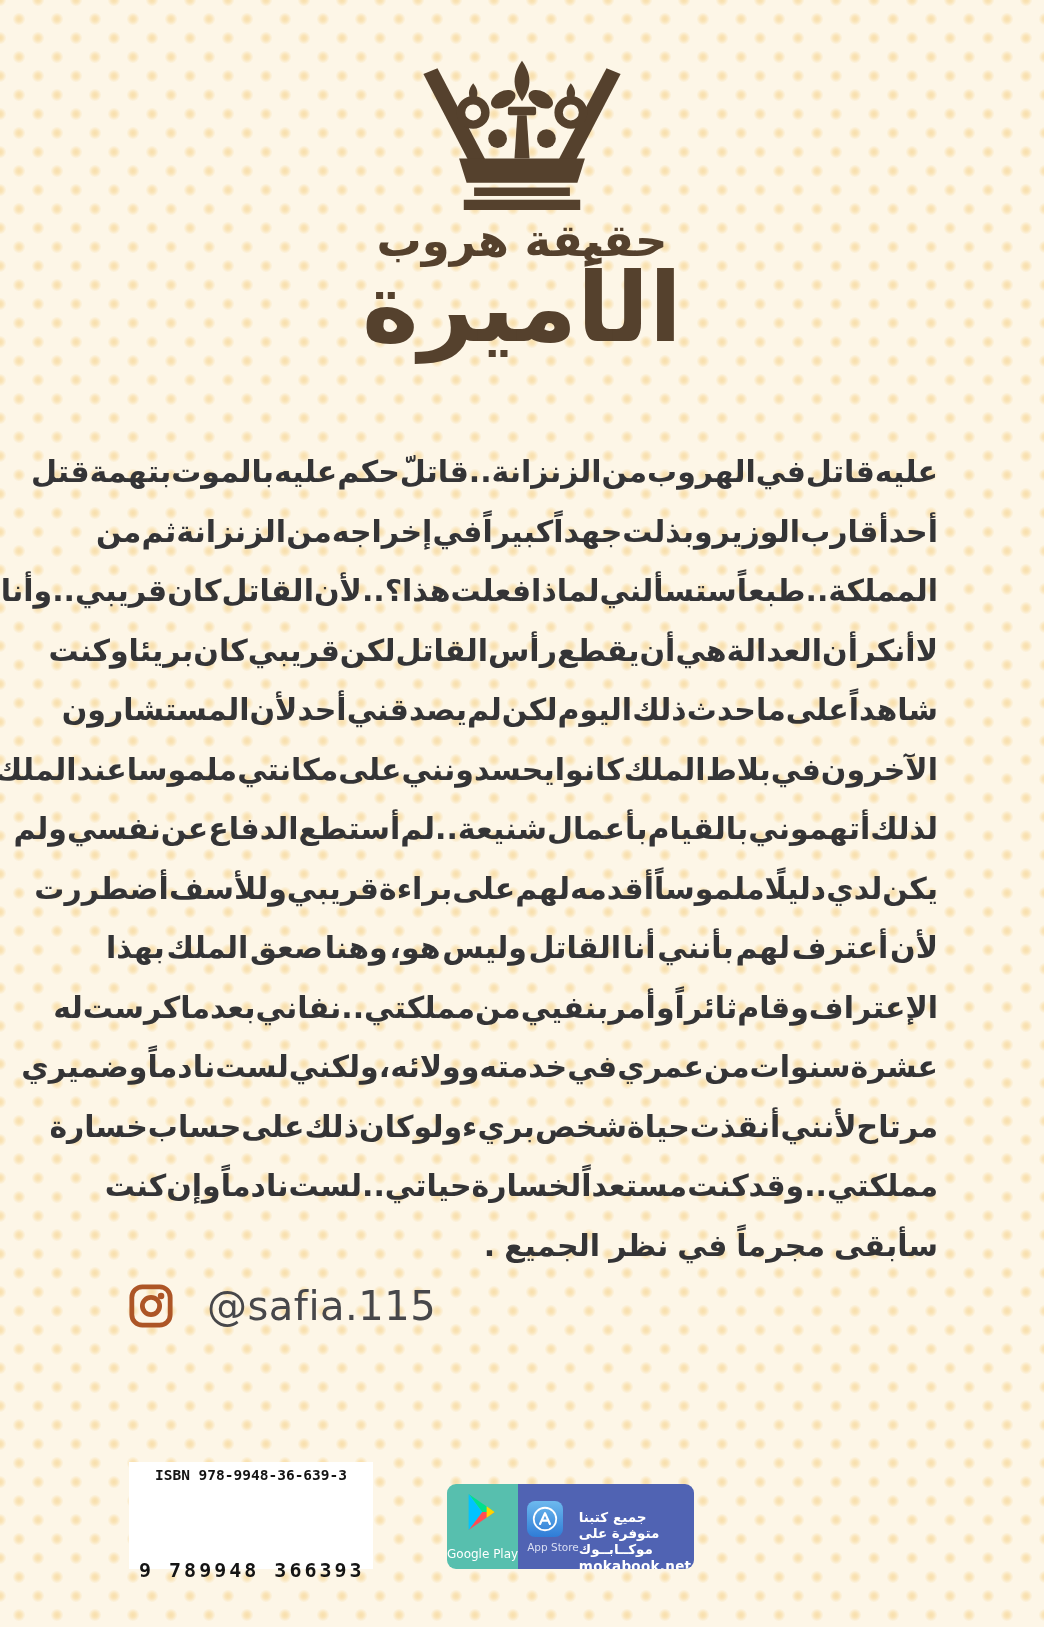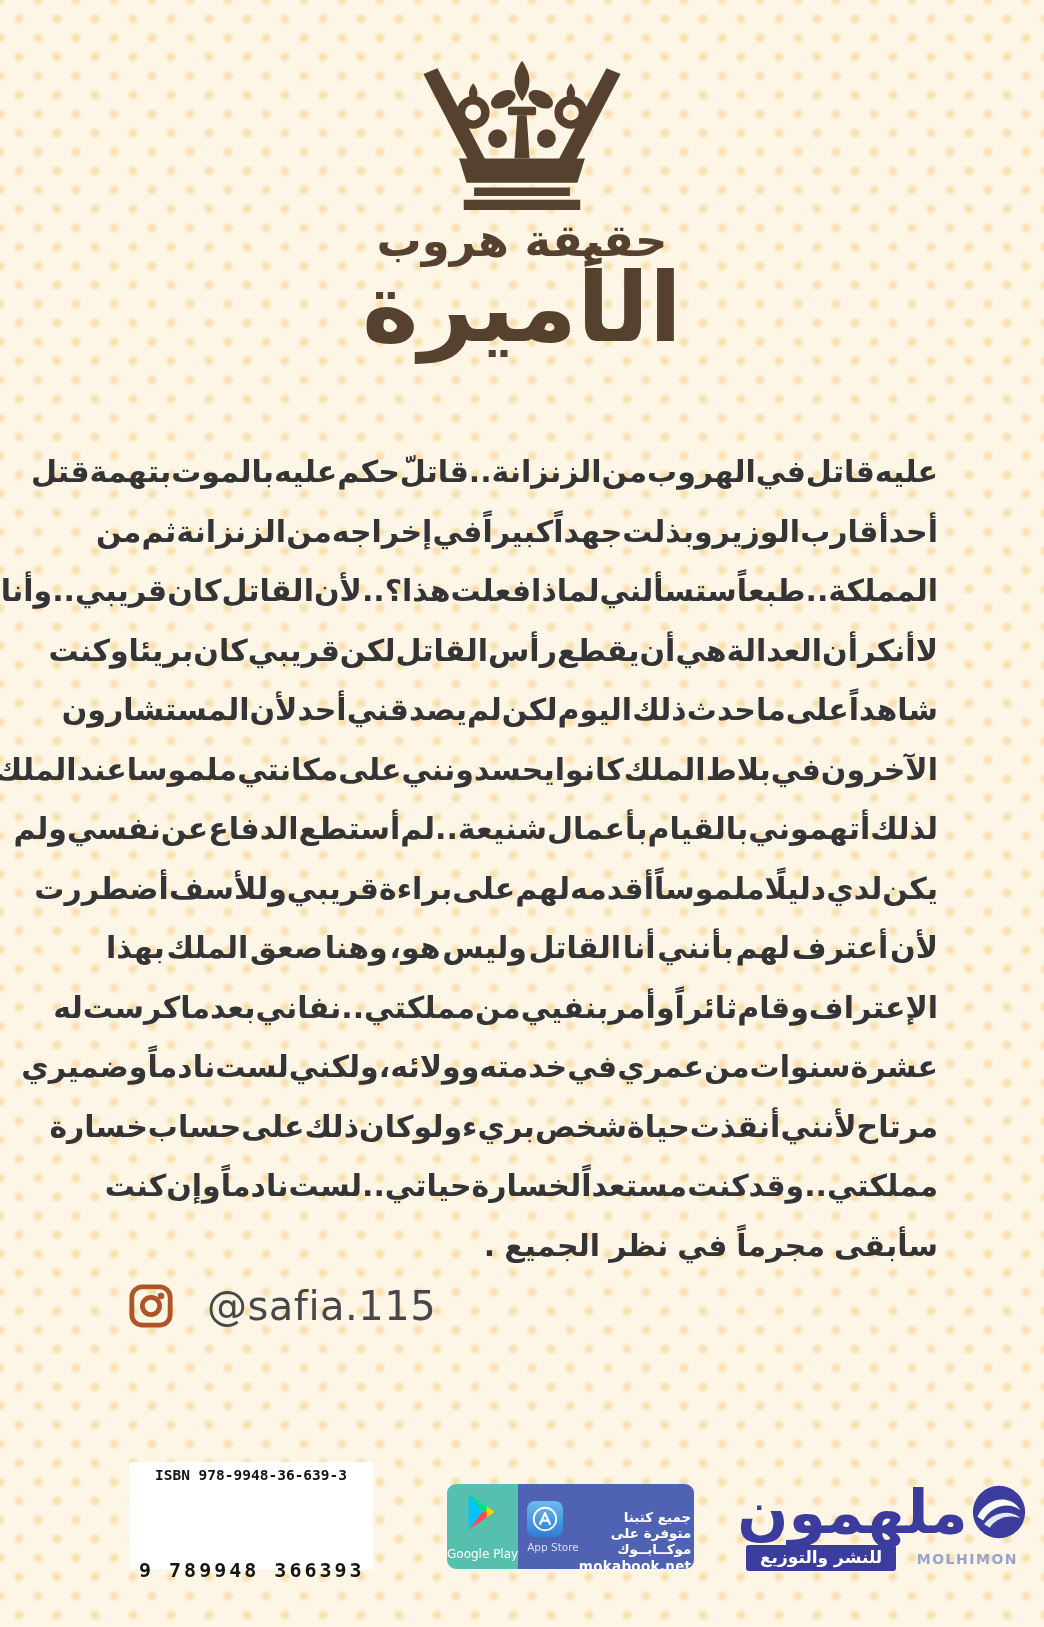--- a/index.html
+++ b/index.html
@@ -78,21 +78,21 @@
   }
   .gp-tri{width:36px;height:40px;display:block;}
   .gp-label{color:#ffffff;font-size:12px;white-space:nowrap;}
   .as-section{
     flex:1;background:#5063b3;display:flex;align-items:center;
     justify-content:space-between;padding:7px 9px;box-sizing:border-box;
   }
   .as-col{display:flex;flex-direction:column;align-items:flex-start;gap:4px;}
   .as-icon{width:36px;height:36px;display:block;}
   .as-label{color:#d9def2;font-size:10.5px;white-space:nowrap;}
-  .moka-col{text-align:right;color:#ffffff;direction:rtl;line-height:1.2;margin-top:30px;}
+  .moka-col{text-align:left;color:#ffffff;direction:rtl;line-height:1.2;margin-top:30px;}
   .moka-ar{font-size:13.5px;font-weight:bold;white-space:nowrap;}
   .moka-site{font-size:13.5px;font-weight:bold;letter-spacing:0.3px;direction:ltr;margin-top:1px;white-space:nowrap;}
   
   .publisher{position:absolute;left:744px;top:1482px;width:276px;}
   .pub-row{display:flex;direction:rtl;align-items:center;justify-content:center;gap:3px;}
   .pub-emblem{width:56px;height:56px;display:block;flex:none;}
   .pub-name{font-size:60px;font-weight:bold;color:#3c3c9e;line-height:1;letter-spacing:-1px;}
   .pub-sub{position:relative;height:30px;margin-top:2px;}
   .pub-latin{
     position:absolute;right:2px;top:7px;
@@ -370,28 +370,14 @@
       </div>
       <div class="moka-col">
         <div class="moka-ar">جميع كتبنا</div>
         <div class="moka-ar">متوفرة على</div>
         <div class="moka-ar">موكــابــوك</div>
         <div class="moka-site">mokabook.net</div>
       </div>
     </div>
   </div>
 
-  <div class="publisher">
-    <div class="pub-row">
-      <svg class="pub-emblem" viewBox="0 0 60 60" xmlns="http://www.w3.org/2000/svg">
-        <circle cx="30" cy="30" r="28" fill="#3c3c9e"></circle>
-        <path d="M7,35 C17,13 43,11 53,28 C41,19 23,22 13,39 Z" fill="#ffffff"></path>
-        <path d="M14,43 C26,28 45,28 53,37 C42,32 27,36 20,47 Z" fill="#ffffff" opacity="0.88"></path>
-      </svg>
-      <span class="pub-name">ملهمون</span>
-    </div>
-    <div class="pub-sub">
-      <span class="pub-latin">MOLHIMON</span>
-      <span class="pub-band">للنشر والتوزيع</span>
-    </div>
-  </div>
 
 </div>
 
 </body></html>

